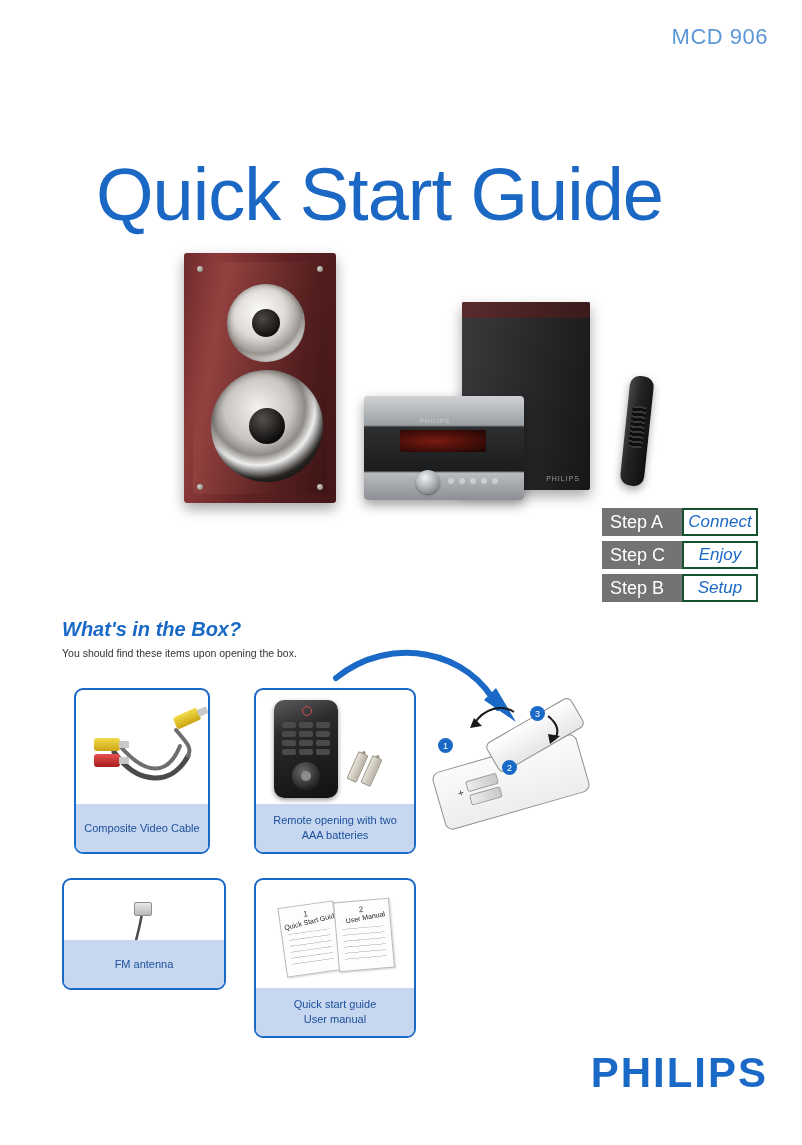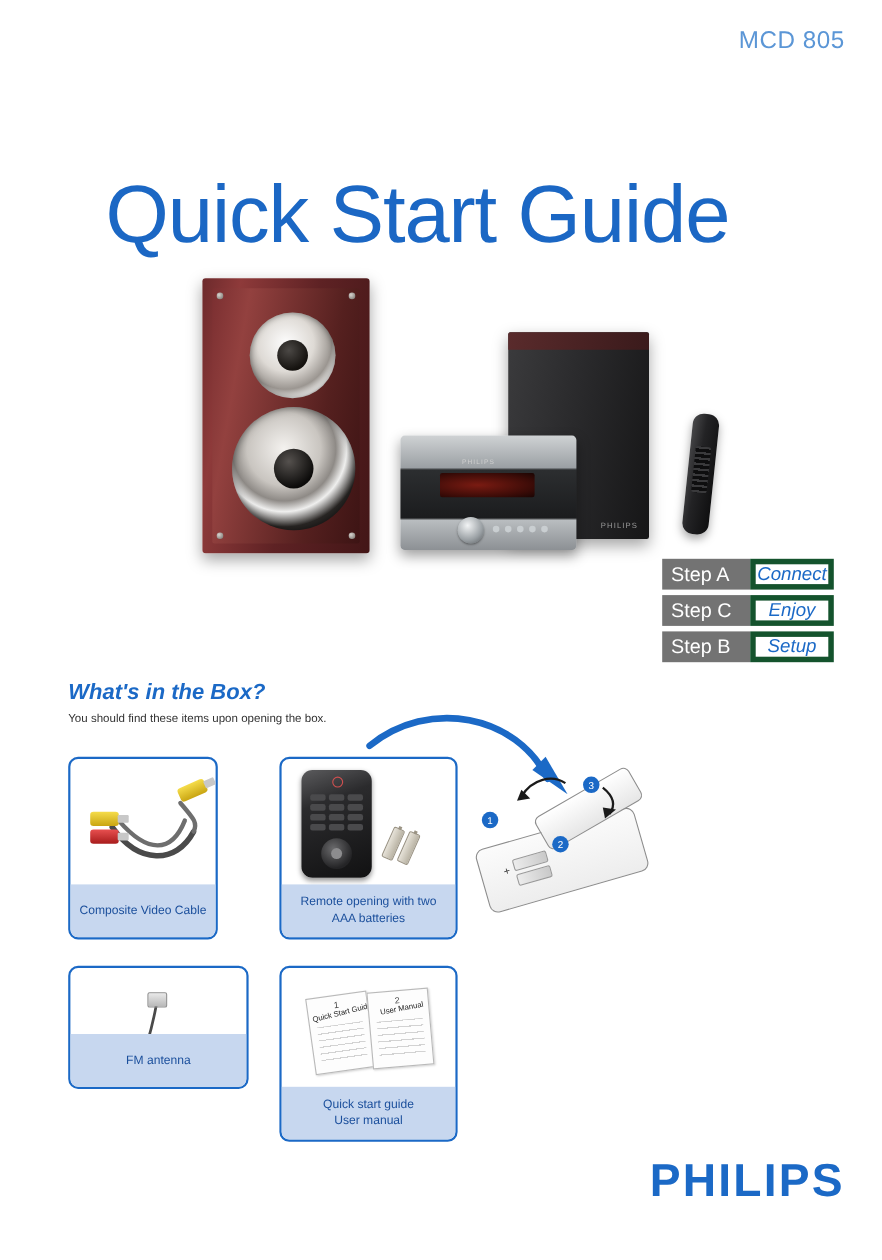--- a/index.html
+++ b/index.html
@@ -211,21 +211,21 @@
     background: #737373;
     color: #ffffff;
     font-size: 18px;
     padding: 0 8px;
     display: flex;
     align-items: center;
     width: 80px;
     box-sizing: border-box;
   }
   .step-value {
-    border: 5px solid #14532d;
+    border: 2px solid #14532d;
     color: #1b69c6;
     font-style: italic;
     font-size: 17px;
     display: flex;
     align-items: center;
     justify-content: center;
     flex: 1;
     box-sizing: border-box;
     background: #ffffff;
   }
@@ -271,21 +271,21 @@
     font-size: 11px;
     display: flex;
     align-items: center;
     justify-content: center;
     text-align: center;
     line-height: 15px;
     padding: 0 4px;
     box-sizing: border-box;
     white-space: pre-line;
   }
-  #card-video { left: 62px; top: 688px; width: 136px; height: 166px; }
+  #card-video { left: 74px; top: 688px; width: 136px; height: 166px; }
   #card-remote { left: 254px; top: 688px; width: 162px; height: 166px; }
   #card-antenna { left: 62px; top: 878px; width: 164px; height: 112px; }
   #card-manuals { left: 254px; top: 878px; width: 162px; height: 160px; }
 
   
   .cable-wrap { position: absolute; inset: 0; }
   .rca {
     position: absolute;
     width: 26px; height: 13px;
     border-radius: 3px;
@@ -460,21 +460,21 @@
     font-weight: bold;
     color: #1b69c6;
     letter-spacing: 2px;
   }
 </style>
 </head>
 <body>
 
 <div class="page">
 
-  <div class="model-no">MCD 805</div>
+  <div class="model-no">MCD 906</div>
 
   <div class="main-title">Quick Start Guide</div>
 
   <div class="product-photo">
     <div class="spk-left">
       <div class="face">
         <div class="screw" style="left:4px;top:4px;"></div>
         <div class="screw" style="right:4px;top:4px;"></div>
         <div class="screw" style="left:4px;bottom:4px;"></div>
         <div class="screw" style="right:4px;bottom:4px;"></div>

